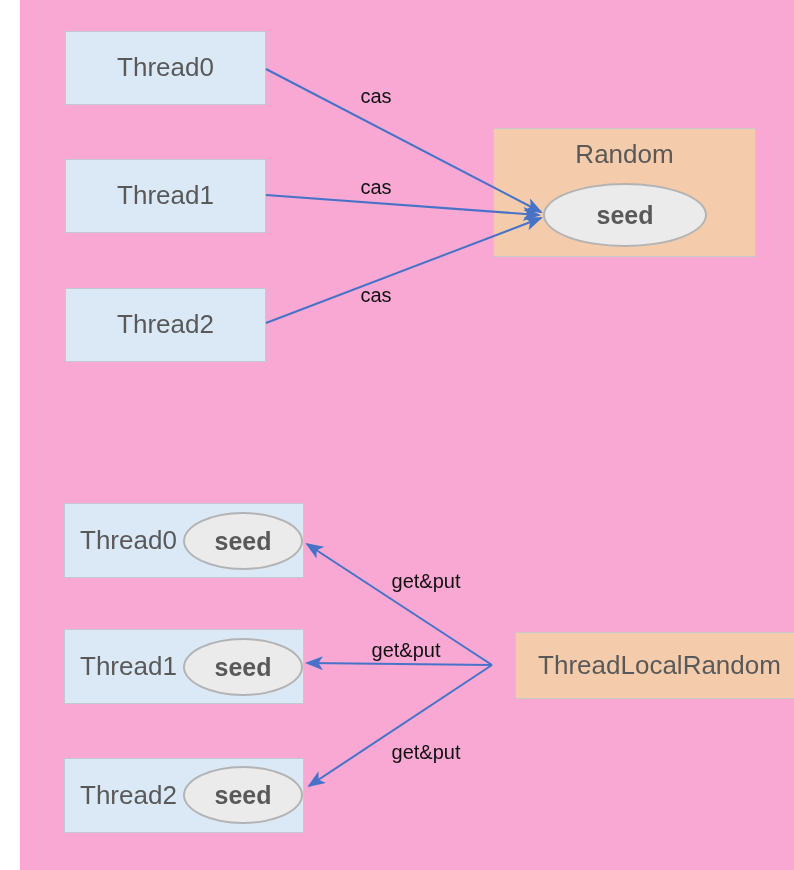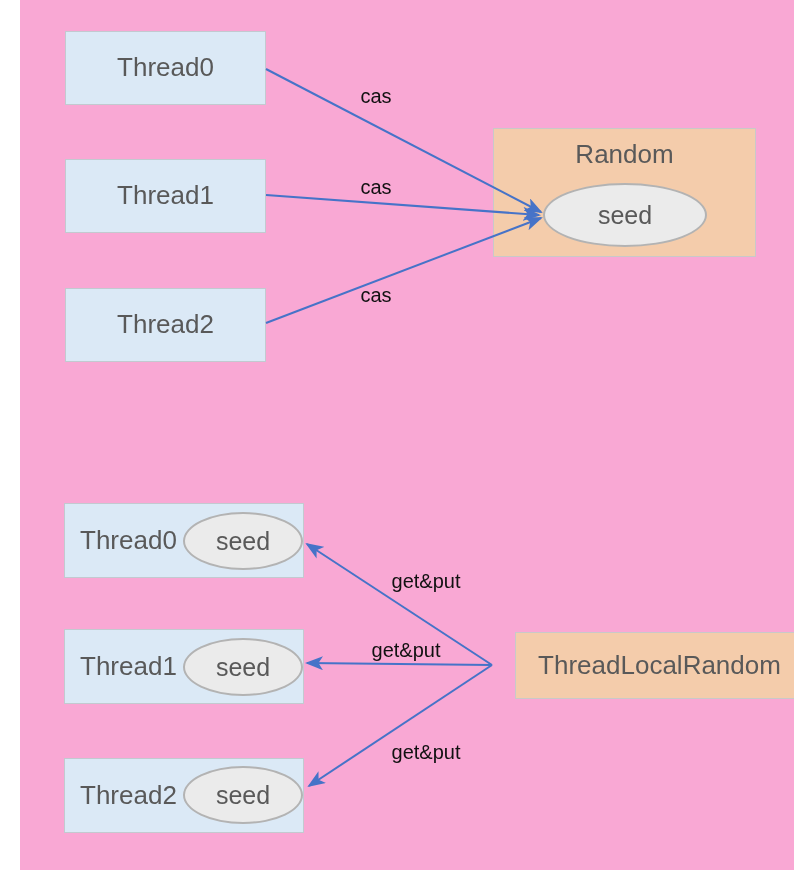--- a/index.html
+++ b/index.html
@@ -51,20 +51,21 @@
     position: absolute;
     box-sizing: border-box;
     background: #ebebeb;
     border: 2px solid #b3b3b3;
     border-radius: 50%;
     display: flex;
     align-items: center;
     justify-content: center;
     color: #595959;
     font-size: 25px;
+    font-weight: bold;
   }
   #random-seed-ellipse {
     left: 523px; top: 183px;
     width: 164px; height: 64px;
   }
 
   
   .bottom-thread {
     left: 44px; width: 240px; height: 75px;
     justify-content: flex-start;

